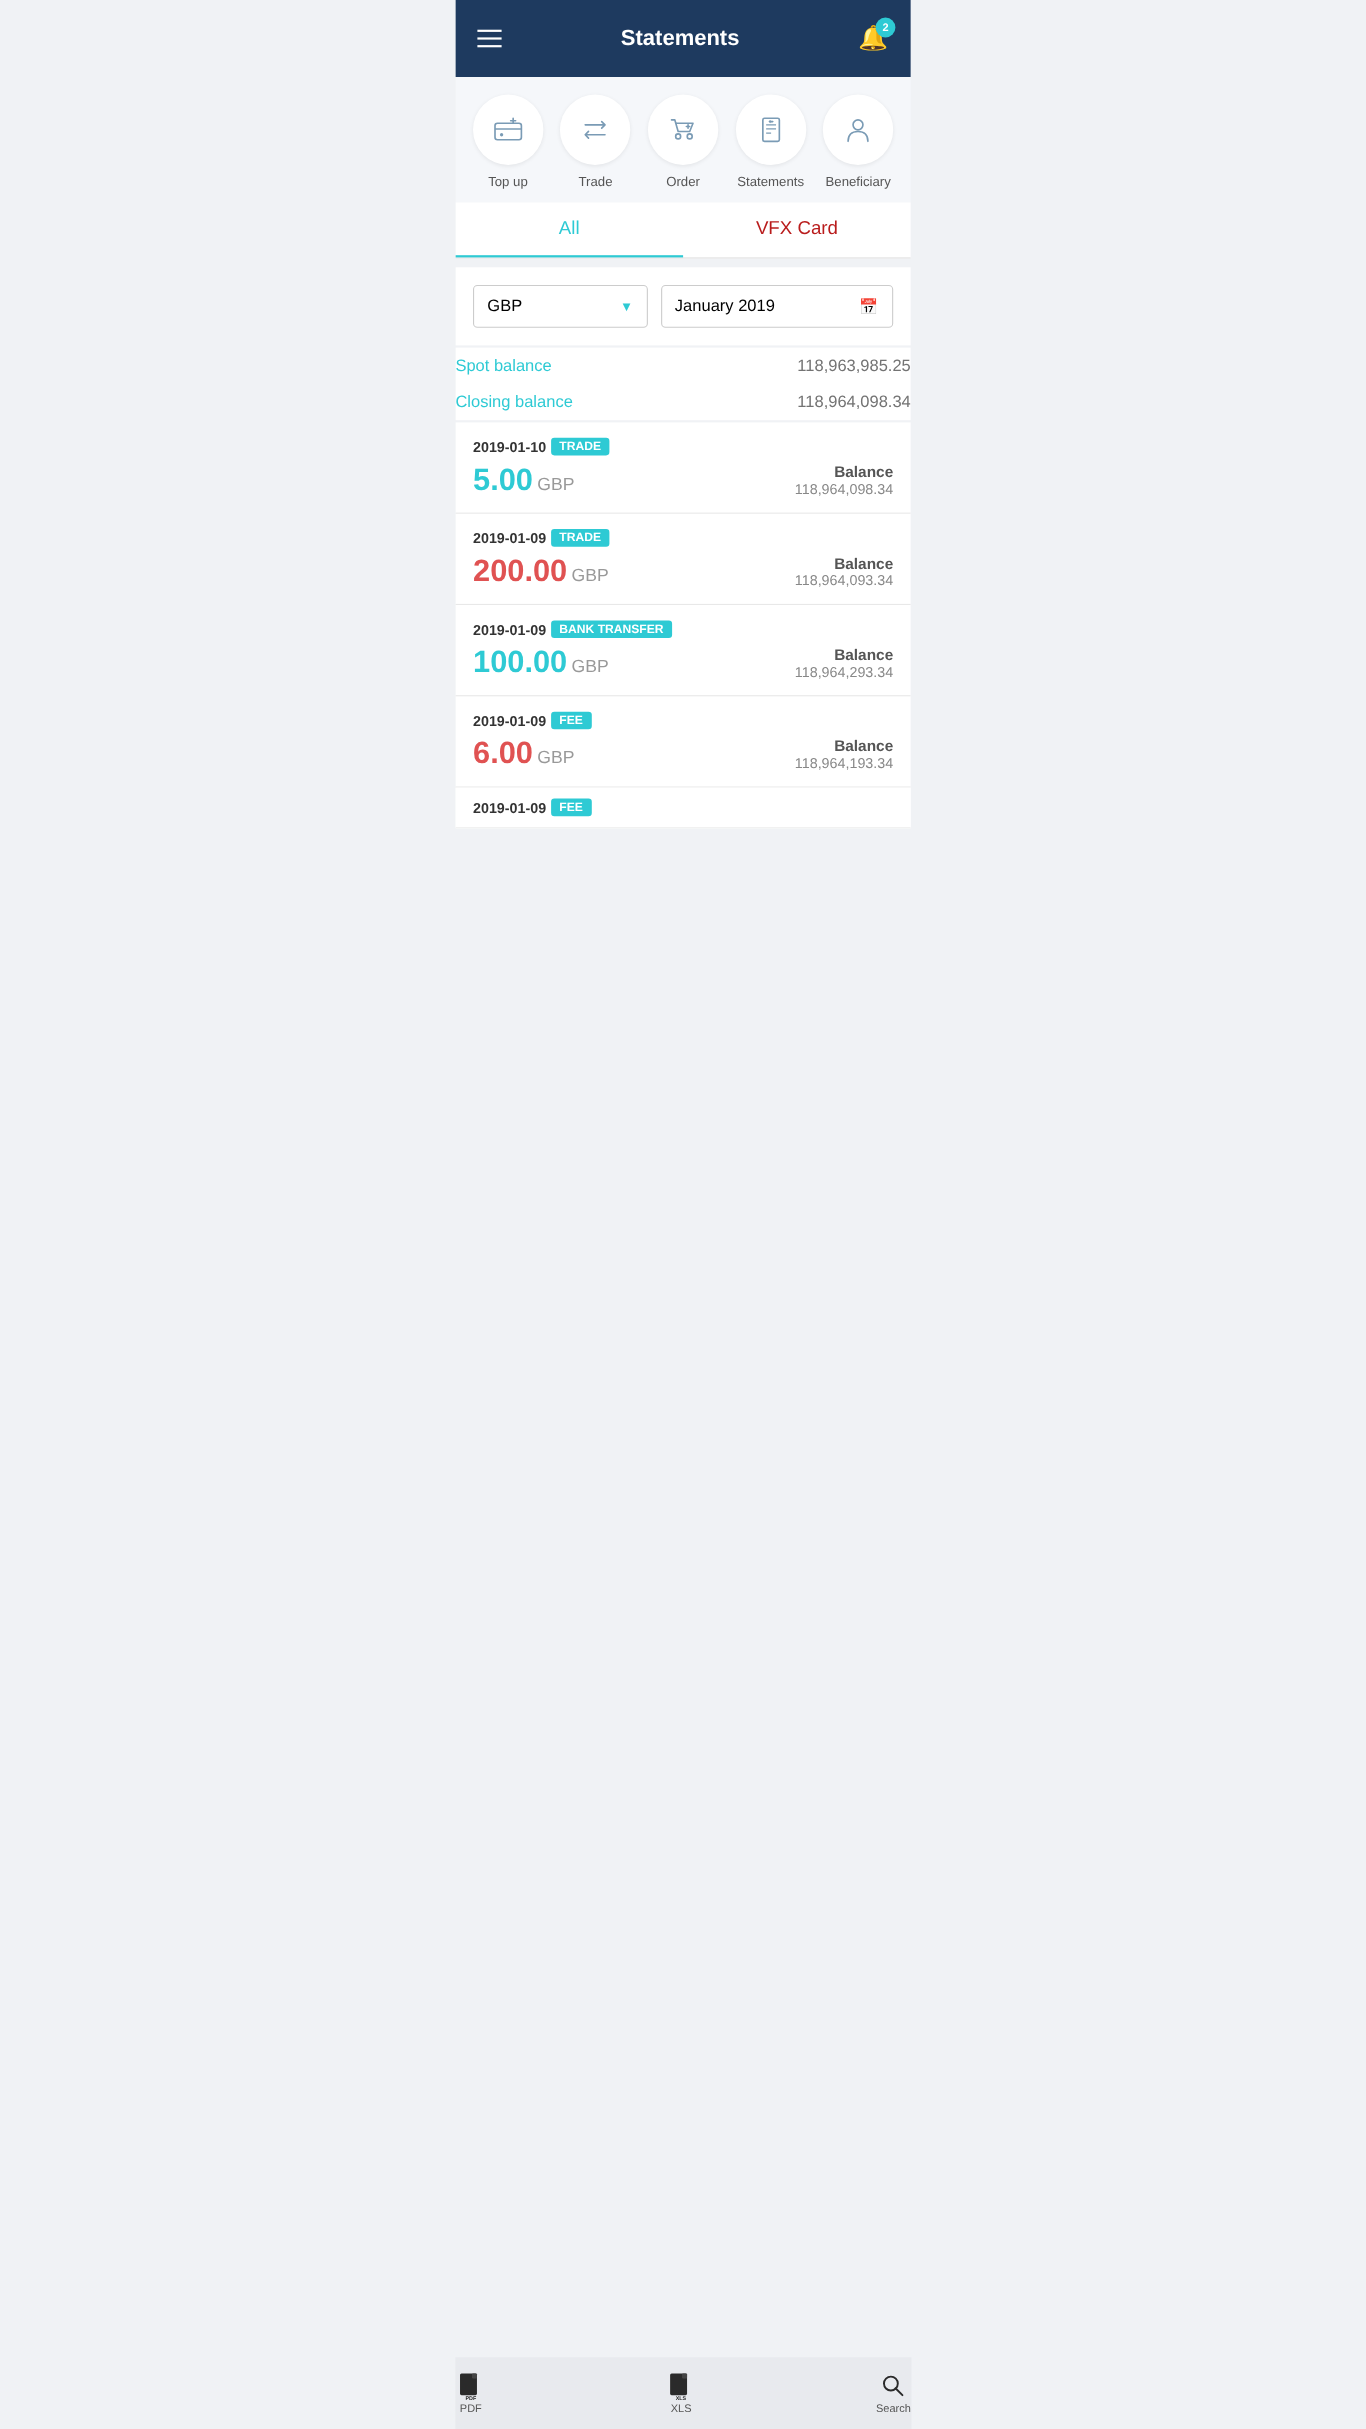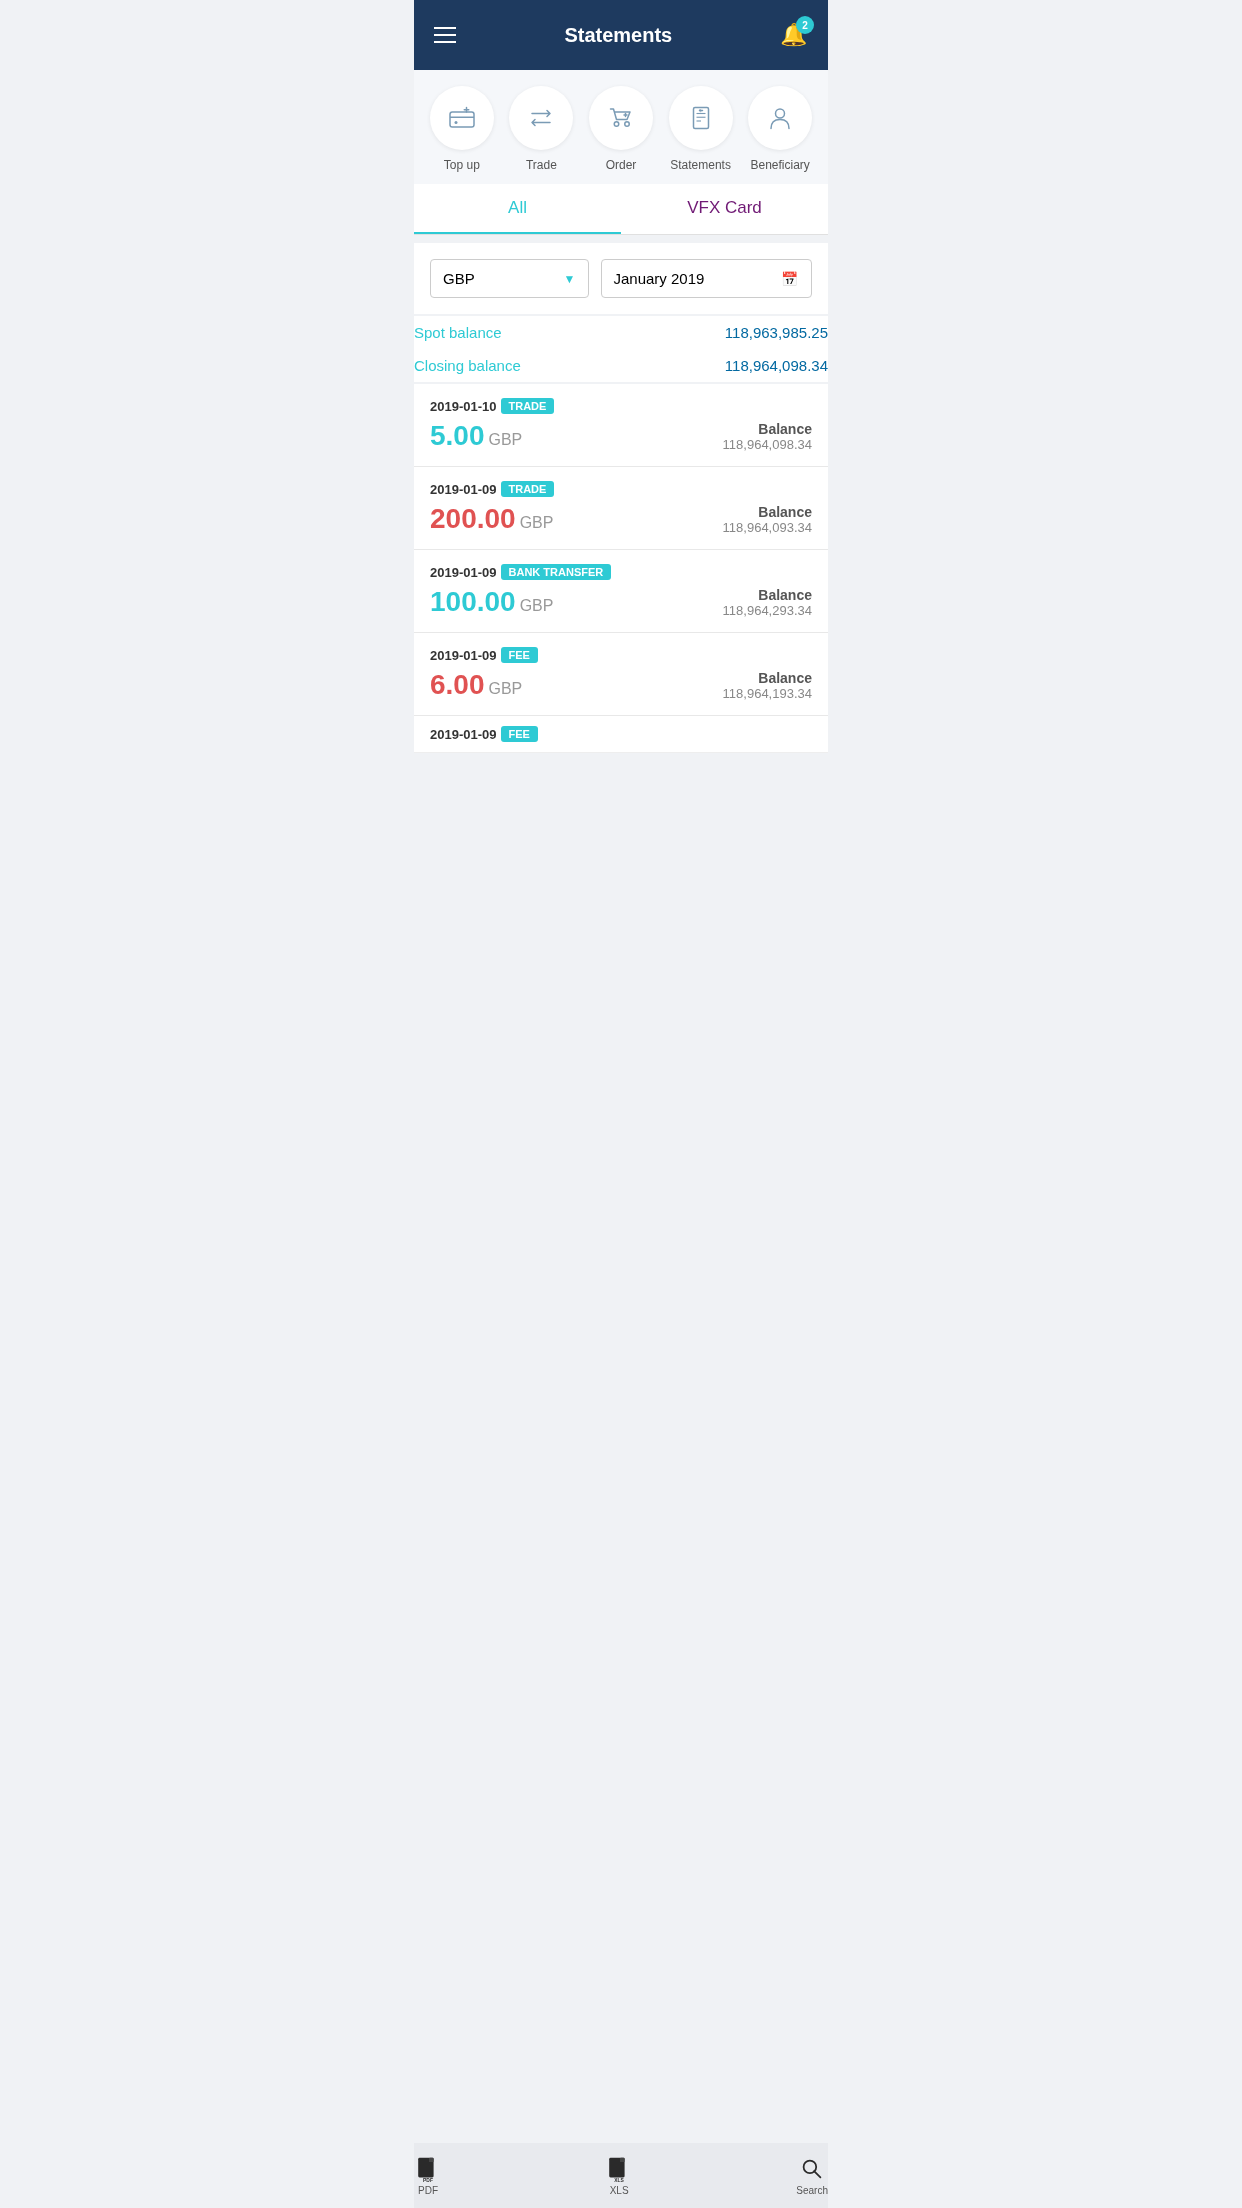--- a/index.html
+++ b/index.html
@@ -79,21 +79,21 @@
     .tab {
       flex: 1; text-align: center; padding: 14px 0;
       font-size: 17px; cursor: pointer;
       color: #333;
     }
     .tab.active {
       color: #2ecad4;
       border-bottom: 2px solid #2ecad4;
     }
     .tab.inactive {
-      color: #701a75;
+      color: #b91c1c;
       border-bottom: 2px solid transparent;
     }
 
     
     .filters {
       background: white;
       display: flex;
       gap: 12px;
       padding: 16px;
       margin-top: 8px;
@@ -123,21 +123,21 @@
     .balances {
       background: white;
       padding: 0;
       margin-top: 2px;
     }
     .balance-row {
       display: flex; justify-content: space-between; align-items: center;
       padding: 8px 0;
     }
     .balance-label { font-size: 15px; color: #2ecad4; }
-    .balance-value { font-size: 15px; color: #0369a1; font-weight: 500; }
+    .balance-value { font-size: 15px; color: #737373; font-weight: 500; }
 
     
     .transactions { background: white; margin-top: 2px; }
     .transaction-item {
       padding: 14px 16px;
       border-bottom: 1px solid #e8e8e8;
     }
     .tx-header { display: flex; align-items: center; gap: 4px; margin-bottom: 6px; }
     .tx-date { font-size: 13px; color: #333; font-weight: 600; }
     .tx-badge {

